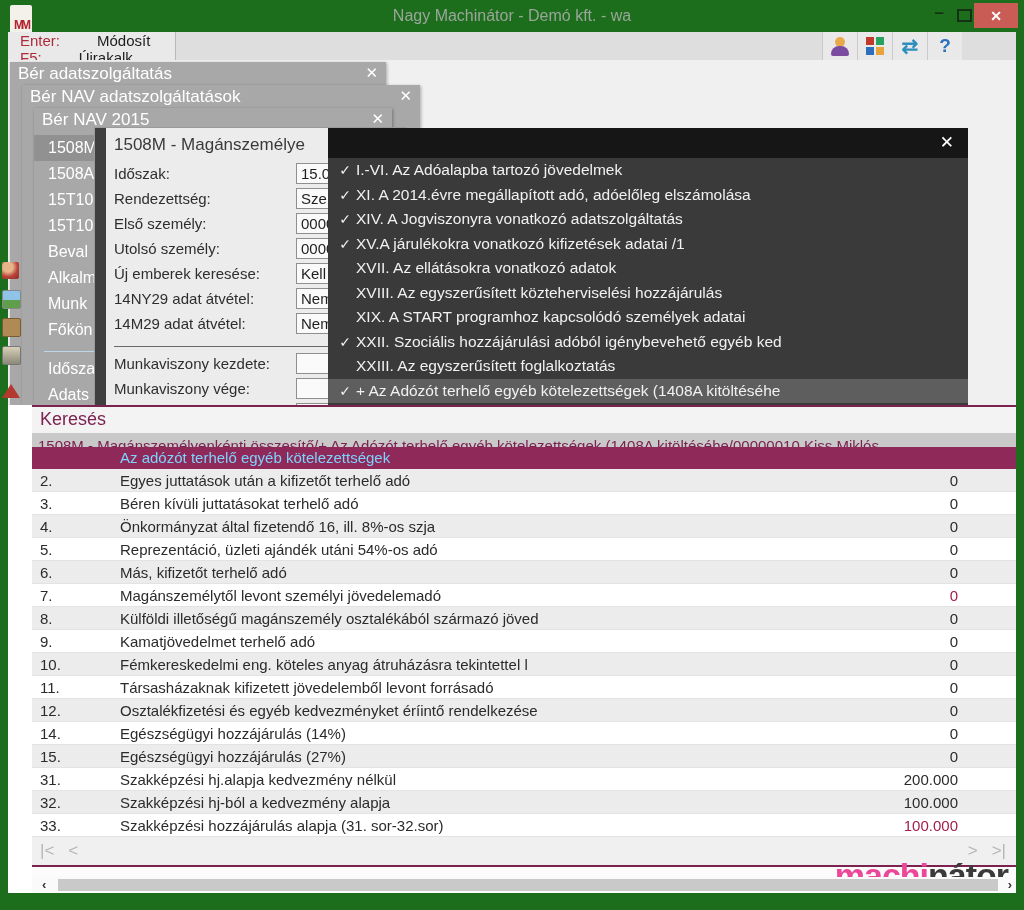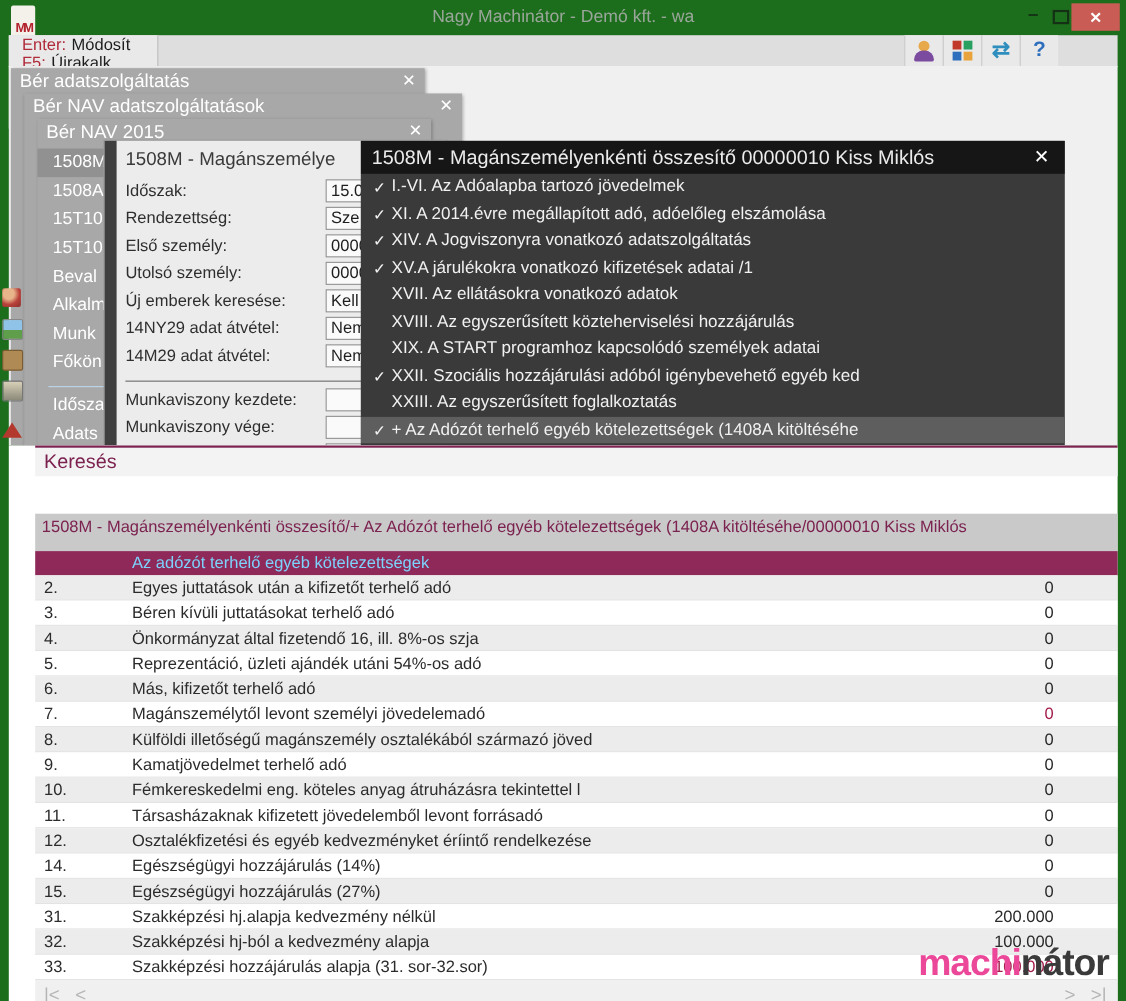--- a/index.html
+++ b/index.html
@@ -16,21 +16,21 @@
   .win-max{position:absolute;right:52px;top:9px;width:11px;height:9px;border:2px solid #143015;}
   .win-close{position:absolute;right:6px;top:3px;width:44px;height:25px;background:#c95c55;
     color:#fff;display:flex;align-items:center;justify-content:center;font-size:14px;font-weight:bold;}
 
   
   .toolbar{position:absolute;left:8px;right:8px;top:32px;height:28px;background:#dedede;
     border-bottom:1px solid #b5b5b5;display:flex;align-items:stretch;}
   .tb-btn{display:flex;align-items:center;padding:0 12px;background:#e9e9e9;
     border-right:1px solid #b9b9b9;font-size:15px;white-space:nowrap;cursor:default;}
   .tb-btn .key{color:#b02a3a;margin-right:5px;}
-  .tb-btn .lbl{color:#1d1d1d;}
+  .tb-btn .lbl{color:#1d1d1d;margin-left:32px;}
   .tb-icons{margin-left:auto;display:flex;margin-right:54px;}
   .tb-icon{width:34px;display:flex;align-items:center;justify-content:center;
     border-left:1px solid #c9c9c9;background:#e9e9e9;}
   .icon-person{position:relative;width:20px;height:19px;}
   .icon-person .head{position:absolute;left:5px;top:0;width:10px;height:10px;border-radius:50%;background:#e8a94a;}
   .icon-person .torso{position:absolute;left:1px;top:9px;width:18px;height:10px;
     border-radius:8px 8px 2px 2px;background:#7b4ba0;}
   .icon-squares{display:grid;grid-template-columns:8px 8px;grid-template-rows:8px 8px;gap:2px;}
   .sq1{background:#c0392b;} .sq2{background:#27a060;} .sq3{background:#2e6fbd;} .sq4{background:#e8a33d;}
   .icon-sync{color:#2e8fbf;font-size:20px;font-weight:bold;line-height:1;}
@@ -82,22 +82,22 @@
   #di2{top:290px;background:linear-gradient(#8fc3e8 55%,#5f9e4a 45%);border:1px solid #888;}
   #di3{top:318px;background:#b08a55;border:1px solid #7a5c32;}
   #di4{top:346px;background:linear-gradient(#d8d0b8,#8a8878);border:1px solid #777;}
   #di5{top:384px;width:0;height:0;border-radius:0;border-left:9px solid transparent;
     border-right:9px solid transparent;border-bottom:14px solid #b3392e;background:none;}
 
   
   .search{position:absolute;left:8px;right:8px;top:405px;z-index:10;background:#fff;padding-left:24px;}
   .search-head{height:26px;background:#f3f3f3;border-top:2px solid #7c2250;color:#7c2250;
     font-size:18px;line-height:25px;padding-left:8px;}
-  .crumb{height:34px;background:#c9c9c9;color:#7c2250;font-size:15px;line-height:25px;
-    padding-left:6px;white-space:nowrap;overflow:hidden;margin-top:34px;}
+  .crumb{height:14px;background:#c9c9c9;color:#7c2250;font-size:15px;line-height:25px;
+    padding-left:6px;white-space:nowrap;overflow:hidden;}
   .band{height:22px;background:#8e295a;color:#7dd3fc;font-size:15px;line-height:22px;padding-left:88px;}
   .t-row{height:23px;display:flex;align-items:center;font-size:15px;color:#2b2b2b;background:#fff;
     border-bottom:1px solid #e3e3e3;box-sizing:border-box;cursor:default;}
   .t-row.even{background:#ececec;}
   .t-no{width:80px;padding-left:8px;flex:none;}
   .t-label{flex:1;white-space:nowrap;overflow:hidden;}
   .t-value{width:190px;text-align:right;padding-right:58px;flex:none;}
   .t-row.red .t-value{color:#a41e4d;}
 
   .pager{height:28px;background:#f0f0f0;display:flex;align-items:center;color:#b5b5b5;font-size:17px;}
@@ -300,21 +300,20 @@
 
         <div class="dlg-field even">
 
           <span class="dlg-box right"></span>
         </div>
       </div>
   </div>
 
   <div class="dwin">
     <div class="dtitle">
-      <span>1508M - Magánszemélyenkénti összesítő 00000010 Kiss Miklós</span>
       <span class="dclose">✕</span>
     </div>
     <div>
 
         <div class="dmenu-row even">
           <span class="check">✓</span>
           <span>I.-VI. Az Adóalapba tartozó jövedelmek</span>
         </div>
 
         <div class="dmenu-row">

